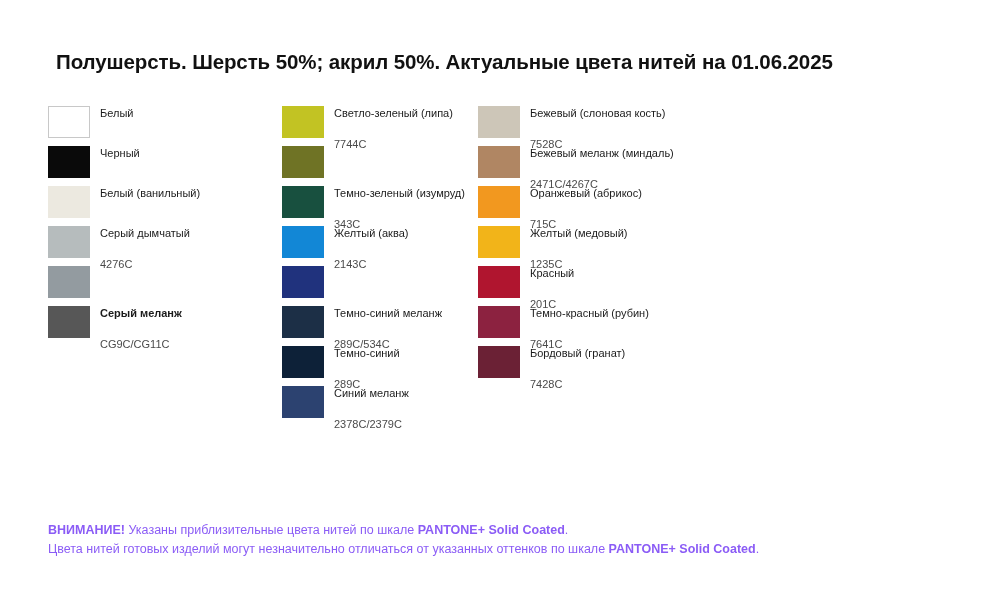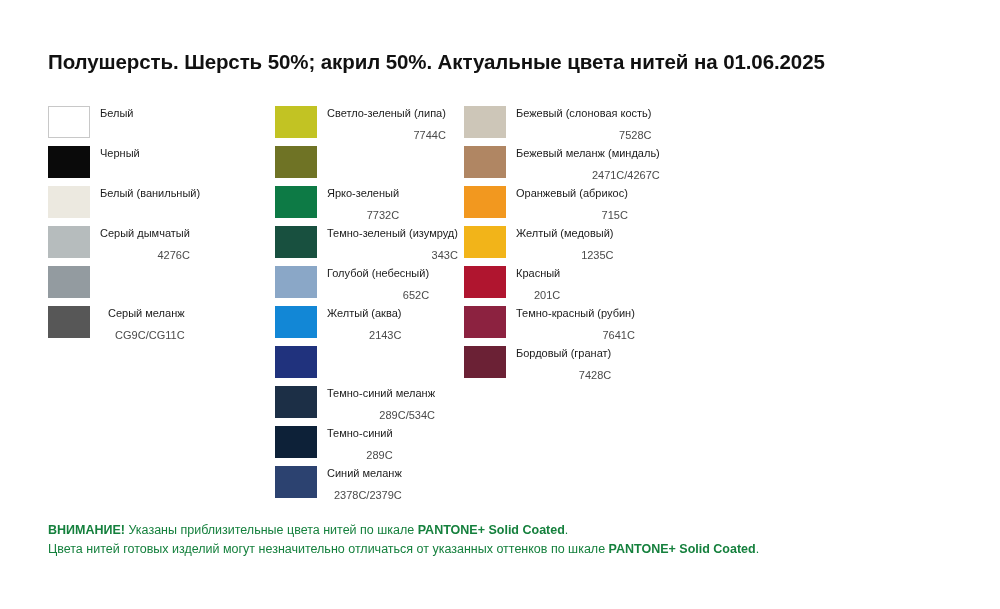--- a/index.html
+++ b/index.html
@@ -15,36 +15,36 @@
     overflow: hidden;
   }
   .page {
     position: relative;
     width: 1000px;
     height: 609px;
     box-sizing: border-box;
   }
   .title {
     position: absolute;
-    left: 48px;
+    left: 56px;
     top: 50px;
     font-size: 20.5px;
     font-weight: bold;
     letter-spacing: -0.1px;
     color: #111111;
     white-space: nowrap;
   }
   .columns {
     position: absolute;
     left: 48px;
     top: 106px;
     width: 910px;
     display: flex;
     flex-direction: row;
-    gap: 9px;
+    gap: 16px;
   }
   .column {
     display: flex;
     flex-direction: column;
   }
   .col-0 { width: 218px; }
   .col-1 { width: 180px; }
   .col-2 { width: 200px; }
   .swatch-row {
     display: flex;
@@ -66,39 +66,37 @@
     margin-left: 10px;
     padding-top: 1px;
     line-height: 13px;
   }
   .swatch-name {
     font-size: 11px;
     color: #1b1b1b;
     white-space: nowrap;
   }
   .swatch-name.bold {
-    font-weight: normal;
-    margin-left: 8px;
+    font-weight: bold;
   }
   .swatch-code {
     font-size: 11px;
     color: #4a4a4a;
     white-space: nowrap;
-    margin-top: 9px;
-    text-align: right;
+    margin-top: 18px;
   }
   .footer {
     position: absolute;
     left: 48px;
     bottom: 50px;
     width: 920px;
   }
   .footer-line {
     font-size: 12.5px;
-    color: #15803d;
+    color: #8b5cf6;
     line-height: 19px;
     white-space: nowrap;
   }
   .b { font-weight: bold; }
 </style>
 </head>
 <body>
 
 <div class="page">
 
@@ -147,38 +145,24 @@
           <div class="swatch" style="background: rgb(194, 195, 35);"></div>
           <div class="swatch-text">
             <div class="swatch-name">Светло-зеленый (липа)</div>
             <div class="swatch-code">7744C</div>
           </div>
         </div>
         <div class="swatch-row">
           <div class="swatch" style="background: rgb(111, 115, 37);"></div>
         </div>
         <div class="swatch-row">
-          <div class="swatch" style="background: rgb(13, 122, 69);"></div>
-          <div class="swatch-text">
-            <div class="swatch-name">Ярко-зеленый</div>
-            <div class="swatch-code">7732C</div>
-          </div>
-        </div>
-        <div class="swatch-row">
           <div class="swatch" style="background: rgb(24, 80, 63);"></div>
           <div class="swatch-text">
             <div class="swatch-name">Темно-зеленый (изумруд)</div>
             <div class="swatch-code">343C</div>
-          </div>
-        </div>
-        <div class="swatch-row">
-          <div class="swatch" style="background: rgb(138, 167, 199);"></div>
-          <div class="swatch-text">
-            <div class="swatch-name">Голубой (небесный)</div>
-            <div class="swatch-code">652C</div>
           </div>
         </div>
         <div class="swatch-row">
           <div class="swatch" style="background: rgb(18, 135, 214);"></div>
           <div class="swatch-text">
             <div class="swatch-name">Желтый (аква)</div>
             <div class="swatch-code">2143C</div>
           </div>
         </div>
         <div class="swatch-row">

